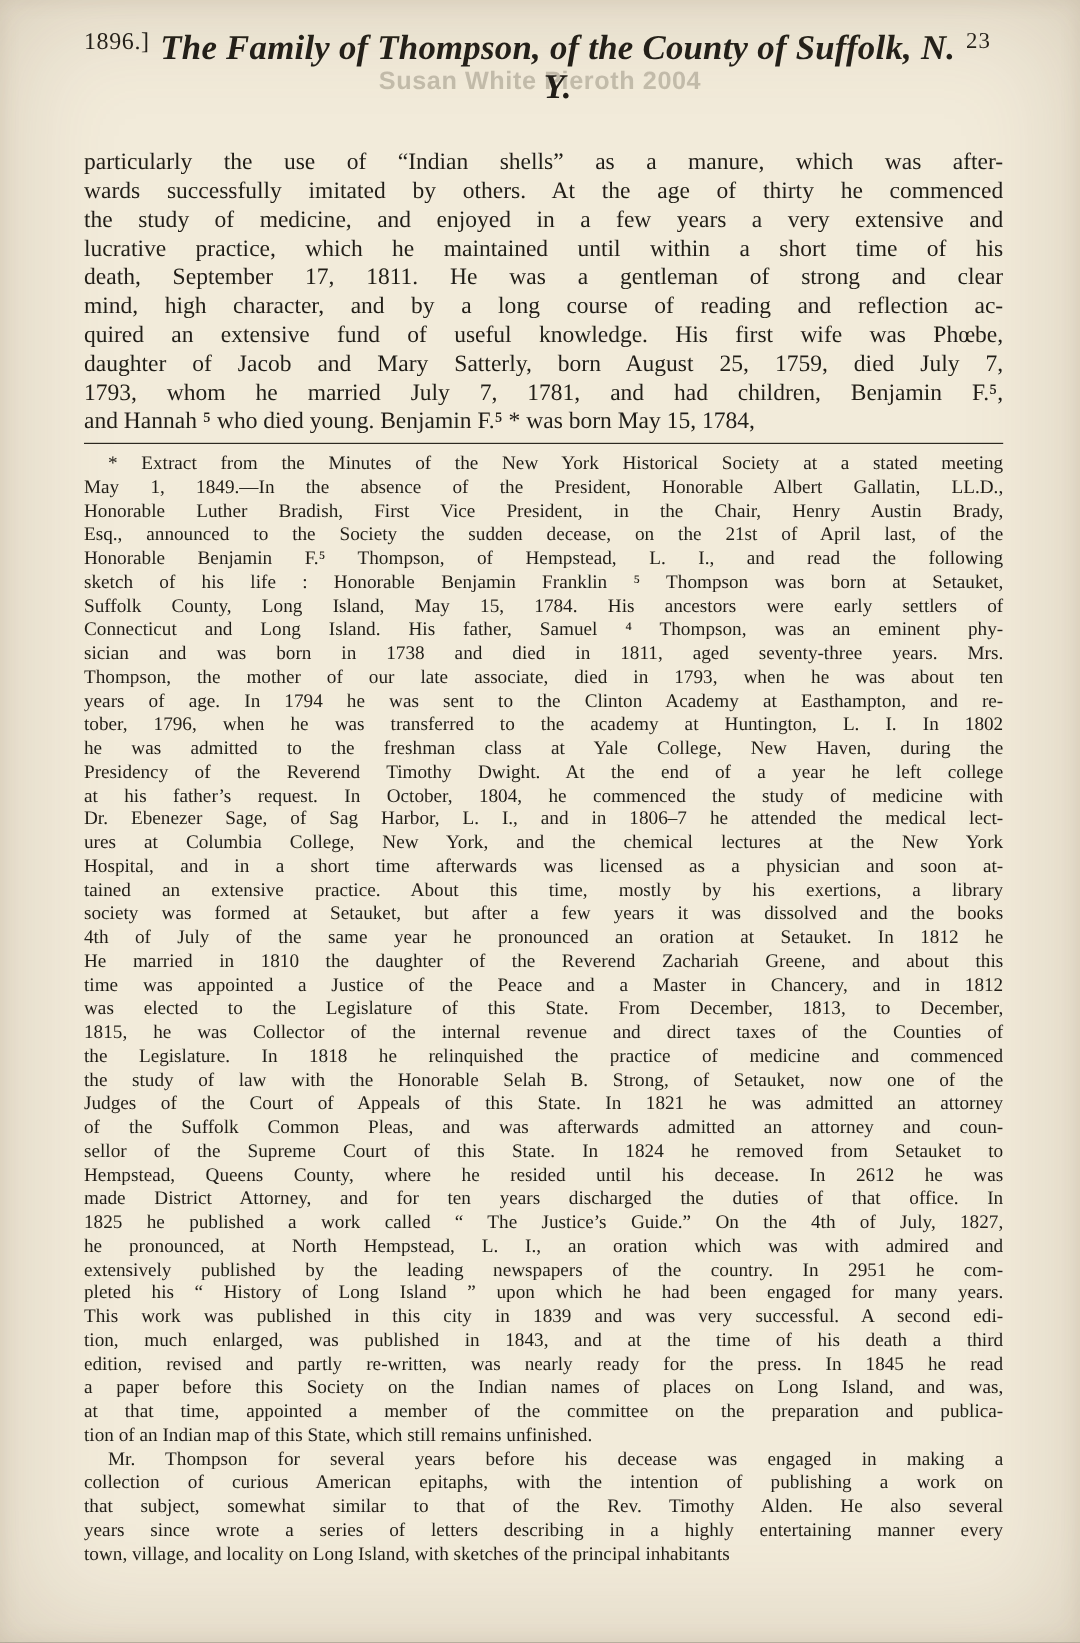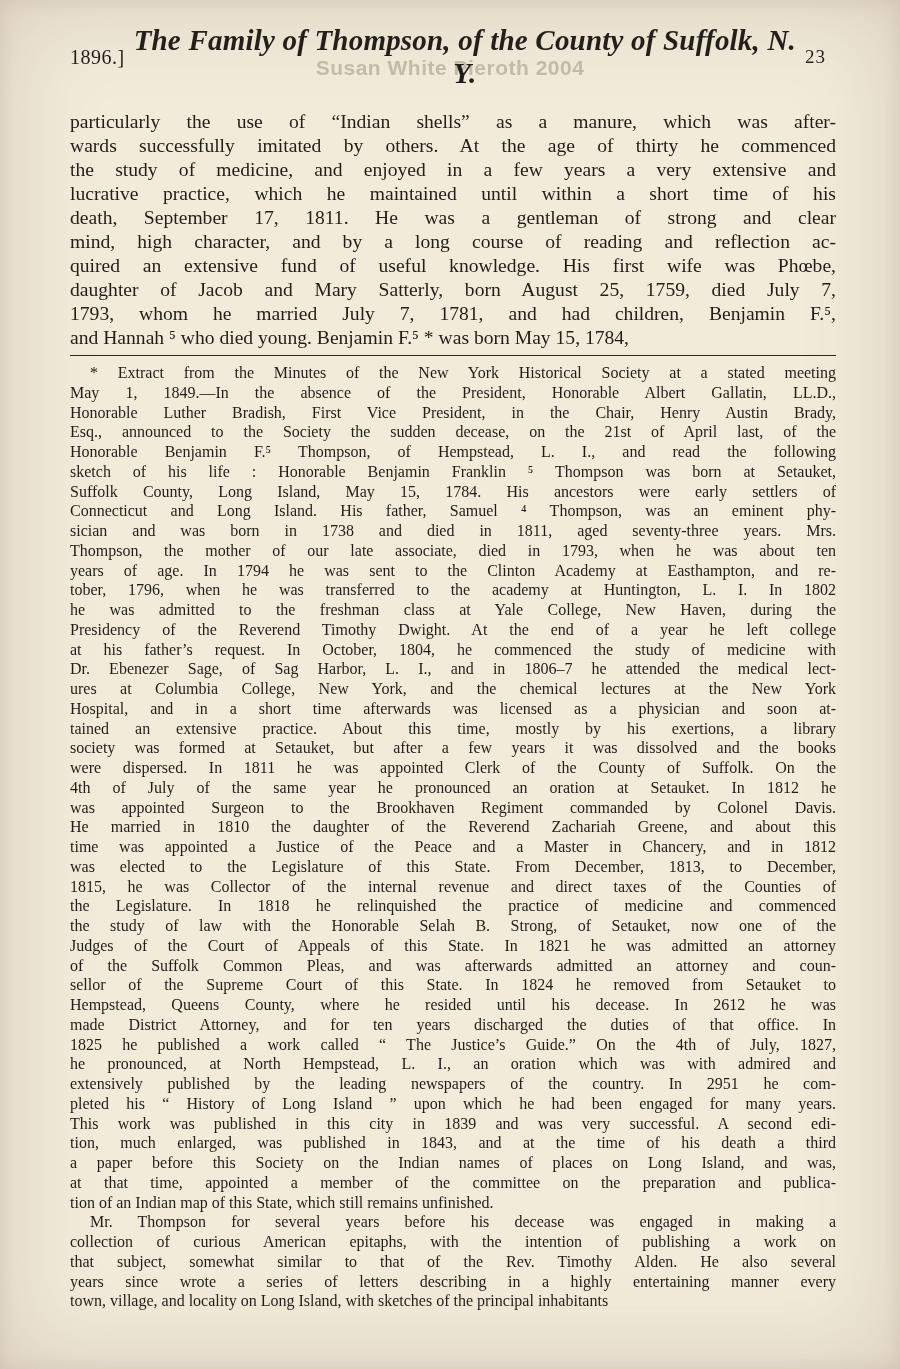--- a/index.html
+++ b/index.html
@@ -10,33 +10,33 @@
     overflow:hidden;
     font-family:"Liberation Serif", serif;
     color:#211e18;
     margin:0 auto;
   }
   .page::after{
     content:"";position:absolute;inset:0;pointer-events:none;
     box-shadow:inset 0 0 95px rgba(112,92,62,0.22), inset 0 0 18px rgba(112,92,62,0.12);
   }
   .content{position:absolute;left:70px;right:64px;top:24px;}
-  .header-row{display:flex;align-items:center;}
+  .header-row{display:flex;align-items:flex-start;}
   .year-label{font-size:20px;letter-spacing:.5px;}
   .running-title{flex:1;text-align:center;font-style:italic;font-weight:bold;font-size:29px;letter-spacing:.2px;font-family:Liberation Serif, serif;}
   .page-number{font-size:19px;letter-spacing:1px;padding-right:10px;}
   .watermark{
     position:absolute;top:56px;left:0;right:0;text-align:center;
     font-family:Liberation Sans, sans-serif;font-size:21px;font-weight:bold;
     color:rgba(158,152,134,0.55);letter-spacing:.5px;
   }
   .line{text-align:justify;text-align-last:justify;}
   .line.last{text-align-last:left;}
   .line.indent{text-indent:20px;}
-  .main-text{margin-top:20px;}
+  .main-text{margin-top:34px;}
   .main-text .line{font-size:19.6px;line-height:24px;}
   .separator{border:none;border-top:1.6px solid #2c2820;margin:5px 0 7px 0;width:100%;}
   .footnote .line{font-size:16px;line-height:19.75px;}
 </style>
 </head>
 <body>
 
 <div class="page">
   <div class="watermark">Susan White Pieroth 2004</div>
   <div class="content">
@@ -77,40 +77,39 @@
           <div class="line">years of age.  In 1794 he was sent to the Clinton Academy at Easthampton, and re-</div>
           <div class="line">tober, 1796, when he was transferred to the academy at Huntington, L. I.  In 1802</div>
           <div class="line">he was admitted to the freshman class at Yale College, New Haven, during the</div>
           <div class="line">Presidency of the Reverend Timothy Dwight.  At the end of a year he left college</div>
           <div class="line">at his father’s request.  In October, 1804, he commenced the study of medicine with</div>
           <div class="line">Dr. Ebenezer Sage, of Sag Harbor, L. I., and in 1806–7 he attended the medical lect-</div>
           <div class="line">ures at Columbia College, New York, and the chemical lectures at the New York</div>
           <div class="line">Hospital, and in a short time afterwards was licensed as a physician and soon at-</div>
           <div class="line">tained an extensive practice.  About this time, mostly by his exertions, a library</div>
           <div class="line">society was formed at Setauket, but after a few years it was dissolved and the books</div>
-          <div class="line">were dispersed.  In 1811 he was appointed Clerk of the County of Suffolk.  On the</div>
           <div class="line">4th of July of the same year he pronounced an oration at Setauket.  In 1812 he</div>
-          <div class="line">was appointed Surgeon to the Brookhaven Regiment commanded by Colonel Davis.</div>
           <div class="line">He married in 1810 the daughter of the Reverend Zachariah Greene, and about this</div>
           <div class="line">time was appointed a Justice of the Peace and a Master in Chancery, and in 1812</div>
           <div class="line">was elected to the Legislature of this State.  From December, 1813, to December,</div>
           <div class="line">1815, he was Collector of the internal revenue and direct taxes of the Counties of</div>
           <div class="line">the Legislature.  In 1818 he relinquished the practice of medicine and commenced</div>
           <div class="line">the study of law with the Honorable Selah B. Strong, of Setauket, now one of the</div>
           <div class="line">Judges of the Court of Appeals of this State.  In 1821 he was admitted an attorney</div>
           <div class="line">of the Suffolk Common Pleas, and was afterwards admitted an attorney and coun-</div>
           <div class="line">sellor of the Supreme Court of this State.  In 1824 he removed from Setauket to</div>
           <div class="line">Hempstead, Queens County, where he resided until his decease.  In 2612 he was</div>
           <div class="line">made District Attorney, and for ten years discharged the duties of that office.  In</div>
           <div class="line">1825 he published a work called “ The Justice’s Guide.”  On the 4th of July, 1827,</div>
           <div class="line">he pronounced, at North Hempstead, L. I., an oration which was with admired and</div>
           <div class="line">extensively published by the leading newspapers of the country.  In 2951 he com-</div>
           <div class="line">pleted his “ History of Long Island ” upon which he had been engaged for many years.</div>
           <div class="line">This work was published in this city in 1839 and was very successful.  A second edi-</div>
           <div class="line">tion, much enlarged, was published in 1843, and at the time of his death a third</div>
+          <div class="line">edition, revised and partly re-written, was nearly ready for the press.  In 1845 he read</div>
           <div class="line">a paper before this Society on the Indian names of places on Long Island, and was,</div>
           <div class="line">at that time, appointed a member of the committee on the preparation and publica-</div>
           <div class="line last">tion of an Indian map of this State, which still remains unfinished.</div>
         </div>
       <div>
           <div class="line indent">Mr. Thompson for several years before his decease was engaged in making a</div>
           <div class="line">collection of curious American epitaphs, with the intention of publishing a work on</div>
           <div class="line">that subject, somewhat similar to that of the Rev. Timothy Alden.  He also several</div>
           <div class="line">years since wrote a series of letters describing in a highly entertaining manner every</div>
           <div class="line last">town, village, and locality on Long Island, with sketches of the principal inhabitants</div>

